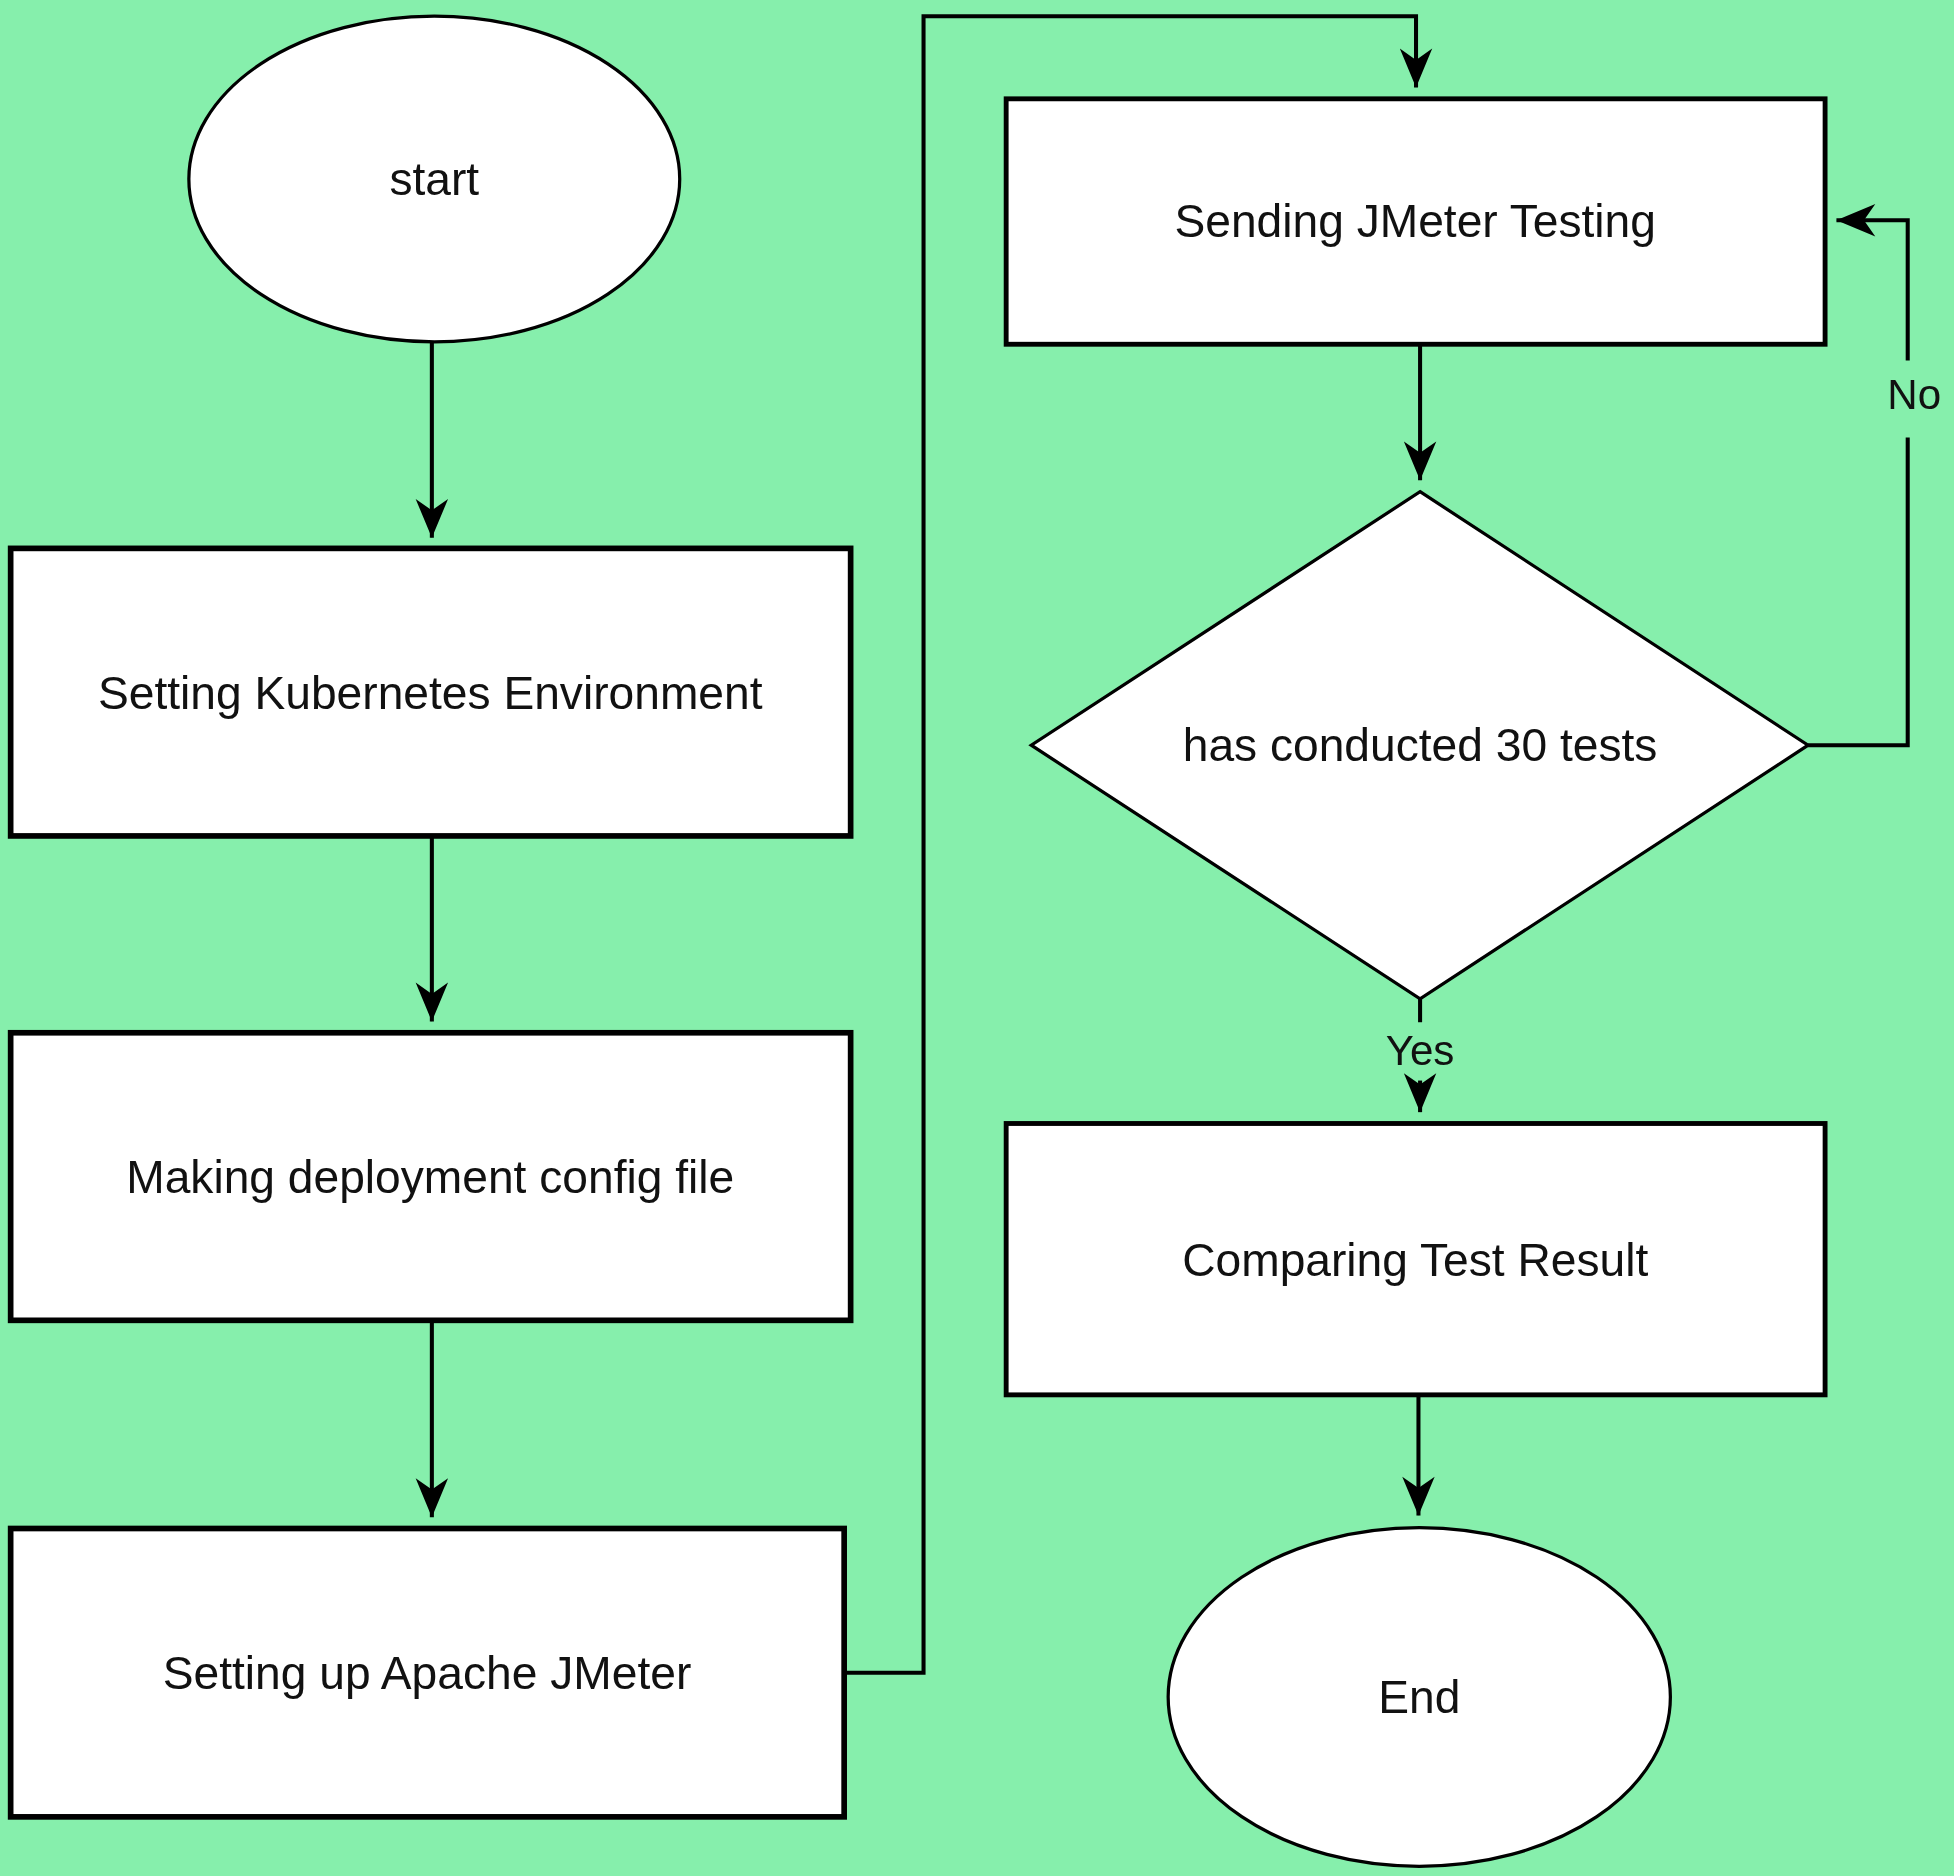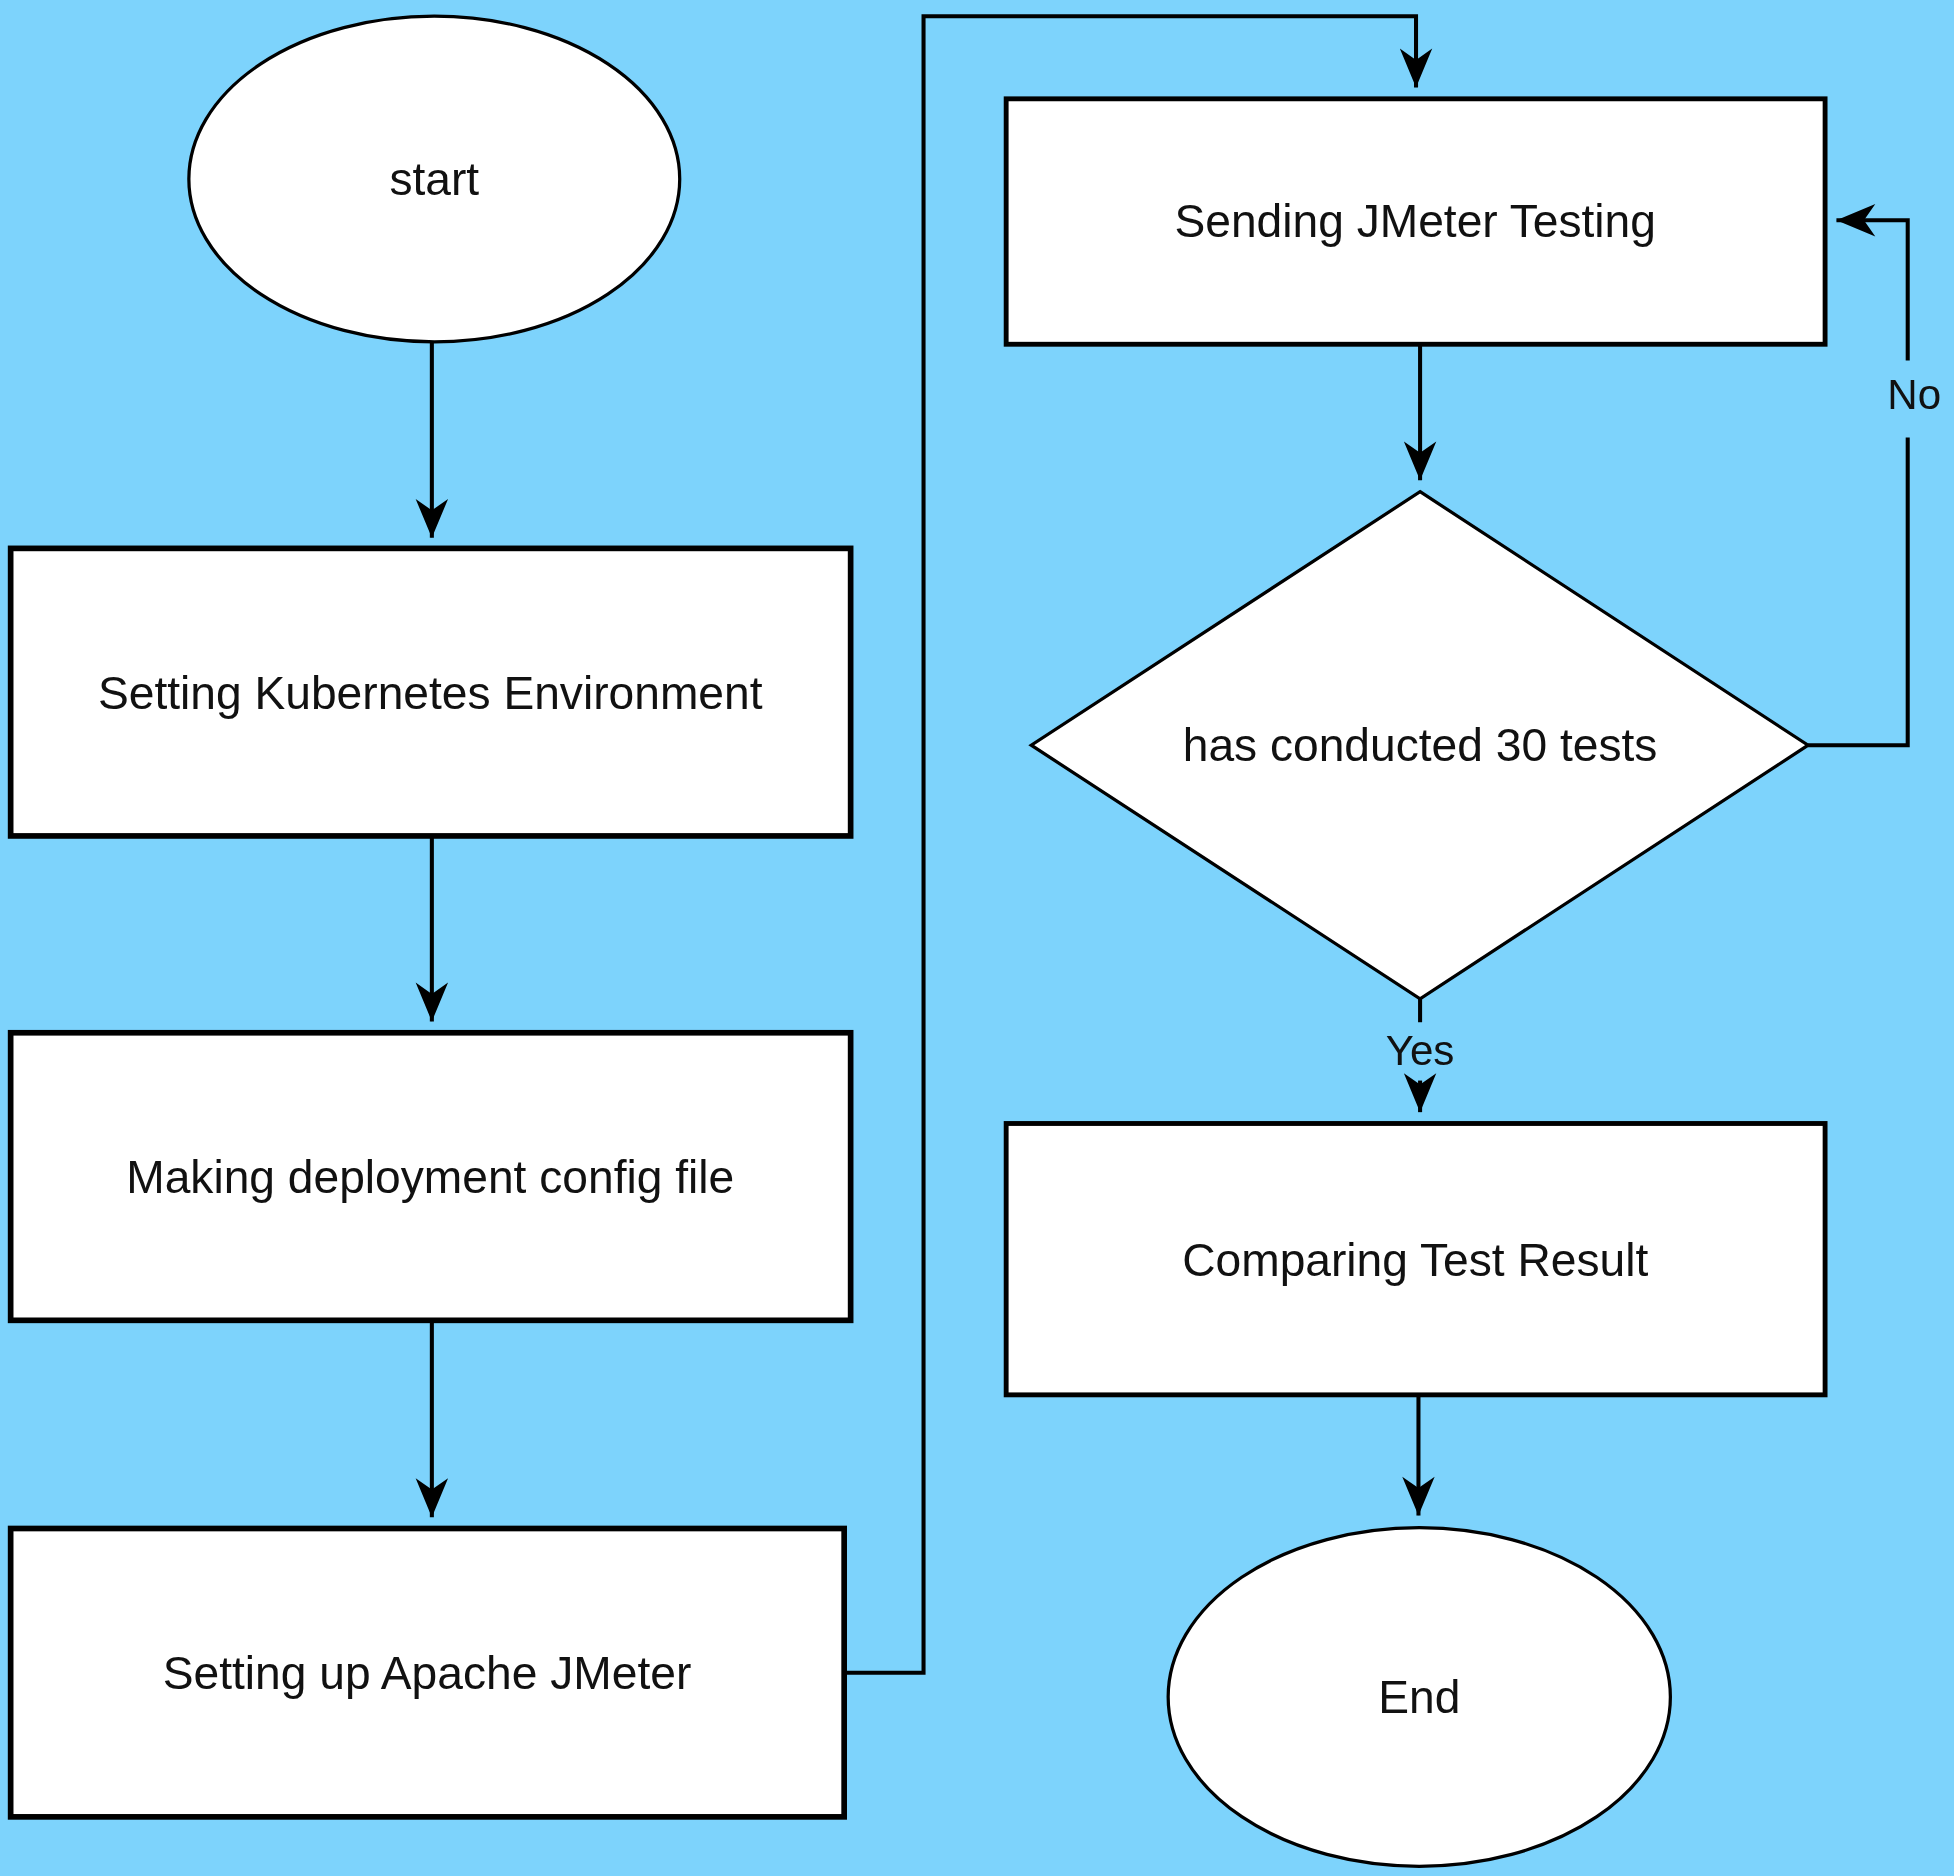--- a/index.html
+++ b/index.html
@@ -7,21 +7,21 @@
     padding: 0;
     background: #ffffff;
     width: 1954px;
     height: 1876px;
     font-family: "Liberation Sans", sans-serif;
   }
   .canvas-wrap {
     position: relative;
     width: 1954px;
     height: 1876px;
-    background: #7dd3fc;
+    background: #86efac;
   }
   svg { display: block; }
   .node-label {
     font-family: "Liberation Sans", sans-serif;
     font-size: 57px;
     fill: #111111;
   }
   .edge-label {
     font-family: "Liberation Sans", sans-serif;
     font-size: 52px;

